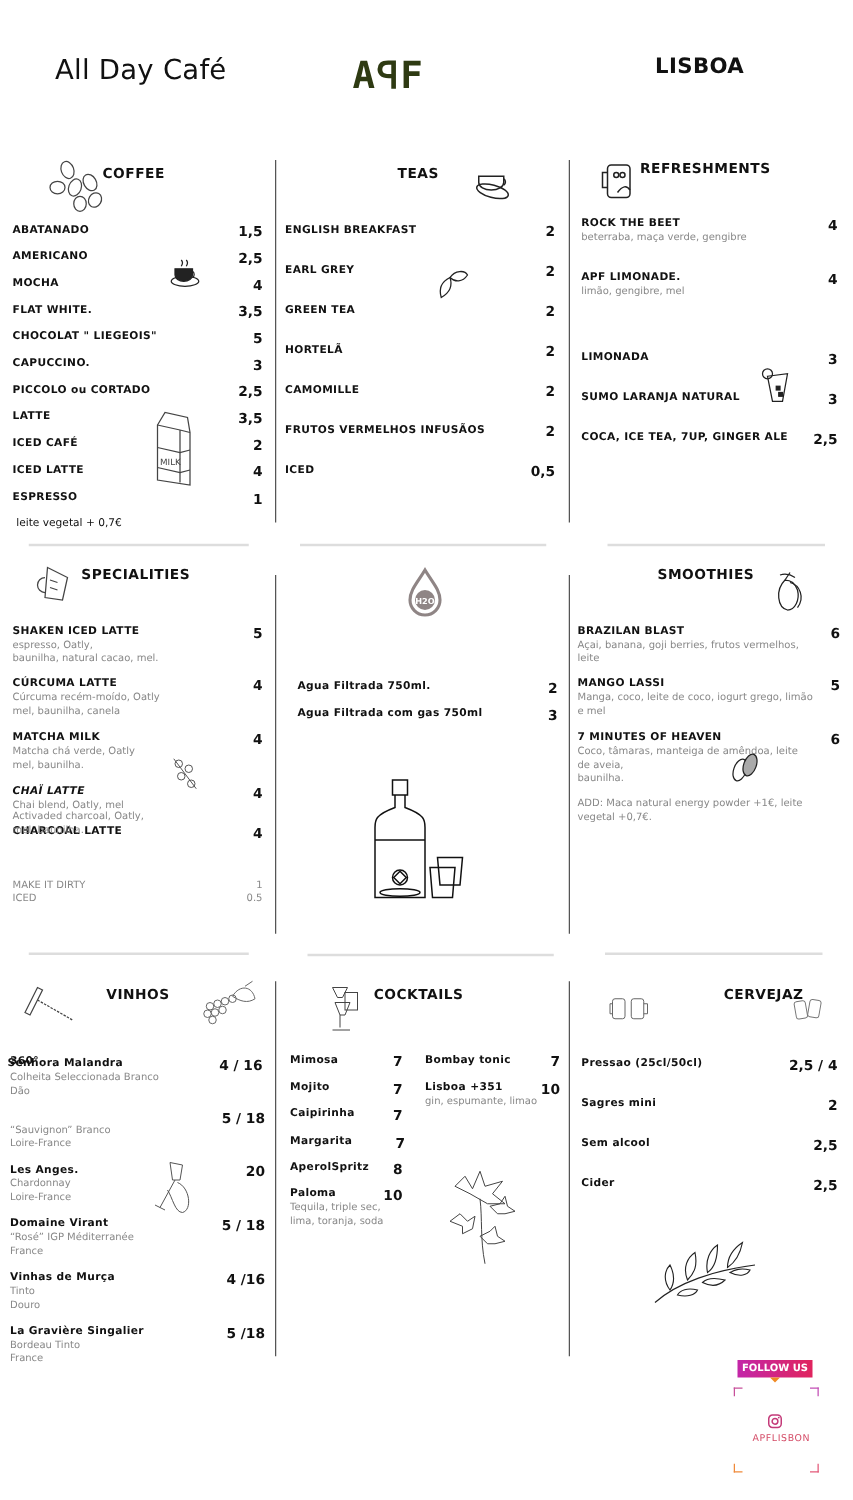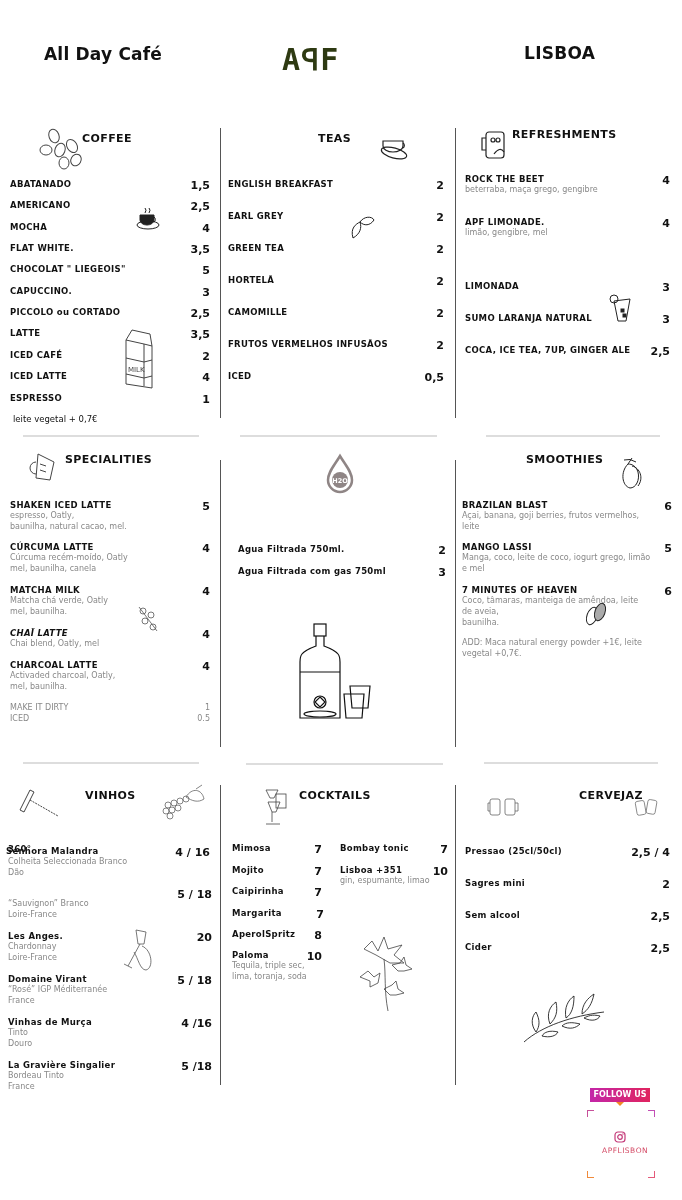--- a/index.html
+++ b/index.html
@@ -1,19 +1,19 @@
 <!DOCTYPE html>
 <html><head>
 <meta charset="utf-8">
 <style>
   html, body { margin:0; padding:0; background:#fff; }
   body { width:682px; height:1200px; position:relative; overflow:hidden;
          font-family:"DejaVu Sans", sans-serif; color:#111; }
   .abs { position:absolute; }
-  .hdr-left { left:44px; top:44px; font-size:17px; font-weight:bold; letter-spacing:0.2px; }
+  .hdr-left { left:44px; top:44px; font-size:22px; font-weight:normal; letter-spacing:0.2px; }
   .hdr-right { left:524px; top:43px; font-size:17px; font-weight:bold; letter-spacing:0.3px; }
   .logo { left:282px; top:38px; font-family:"DejaVu Sans Mono", monospace; font-size:30px; color:#2e3a12; font-weight:bold; letter-spacing:1px; }
 
   .vline { position:absolute; width:1px; background:#555; }
   .hline { position:absolute; height:2px; background:#ddd; }
 
   .sec-title { position:absolute; font-size:11px; font-weight:bold; letter-spacing:0.4px; }
   .item { position:absolute; font-size:8.5px; font-weight:bold; letter-spacing:0.3px; text-transform:none; }
   .price { position:absolute; font-size:11px; font-weight:bold; text-align:right; }
   .desc { position:absolute; font-size:8px; color:#888; line-height:11px; }
@@ -140,21 +140,21 @@
       <path d="M6 10 h-4 v12 h4"></path>
       <circle cx="13" cy="12" r="2"></circle>
         <circle cx="18" cy="12" r="2"></circle>
       <path d="M14 26 q6 -8 10 -2"></path>
     </g>
   </svg>
   <div class="sec-title" style="left:512px;top:128px;">REFRESHMENTS</div>
 
   <div class="item" style="left:465px;top:174px;">ROCK THE BEET</div>
   <div class="price" style="left:620px;width:50px;top:174px;">4</div>
-  <div class="desc" style="left:465px;top:184px;">beterraba, maça grego, gengibre</div>
+  <div class="desc" style="left:465px;top:184px;">beterraba, maça verde, gengibre</div>
 
   <div class="item" style="left:465px;top:217px;">APF LIMONADE.</div>
   <div class="price" style="left:620px;width:50px;top:217px;">4</div>
   <div class="desc" style="left:465px;top:227px;">limão, gengibre, mel</div>
 
   <div class="item" style="left:465px;top:281px;">LIMONADA</div>
   <div class="price" style="left:620px;width:50px;top:281px;">3</div>
   <div class="item" style="left:465px;top:313px;">SUMO LARANJA NATURAL</div>
   <div class="price" style="left:620px;width:50px;top:313px;">3</div>
   <div class="item" style="left:465px;top:345px;">COCA, ICE TEA, 7UP, GINGER ALE</div>
@@ -202,21 +202,21 @@
   </div>
 
   <div class="item" style="left:10px;top:628px;font-style:italic;">CHAÏ LATTE</div>
   <div class="price" style="left:160px;width:50px;top:628px;">4</div>
   <div class="desc" style="left:10px;top:638px;">
     <div>Chai blend, Oatly, mel</div>
   </div>
 
   <div class="item" style="left:10px;top:660px;">CHARCOAL LATTE</div>
   <div class="price" style="left:160px;width:50px;top:660px;">4</div>
-  <div class="desc" style="left:10px;top:670px;">
+  <div class="desc" style="left:10px;top:647px;">
     <div>Activaded charcoal, Oatly,</div>
     <div>mel, baunilha.</div>
   </div>
 
   <div class="desc" style="left:10px;top:702px;">MAKE IT DIRTY</div>
   <div class="desc" style="left:160px;width:50px;text-align:right;top:702px;">1</div>
   <div class="desc" style="left:10px;top:713px;">ICED</div>
   <div class="desc" style="left:160px;width:50px;text-align:right;top:713px;">0.5</div>
 
   <svg class="icon" style="left:135px;top:605px;" width="26" height="28">

